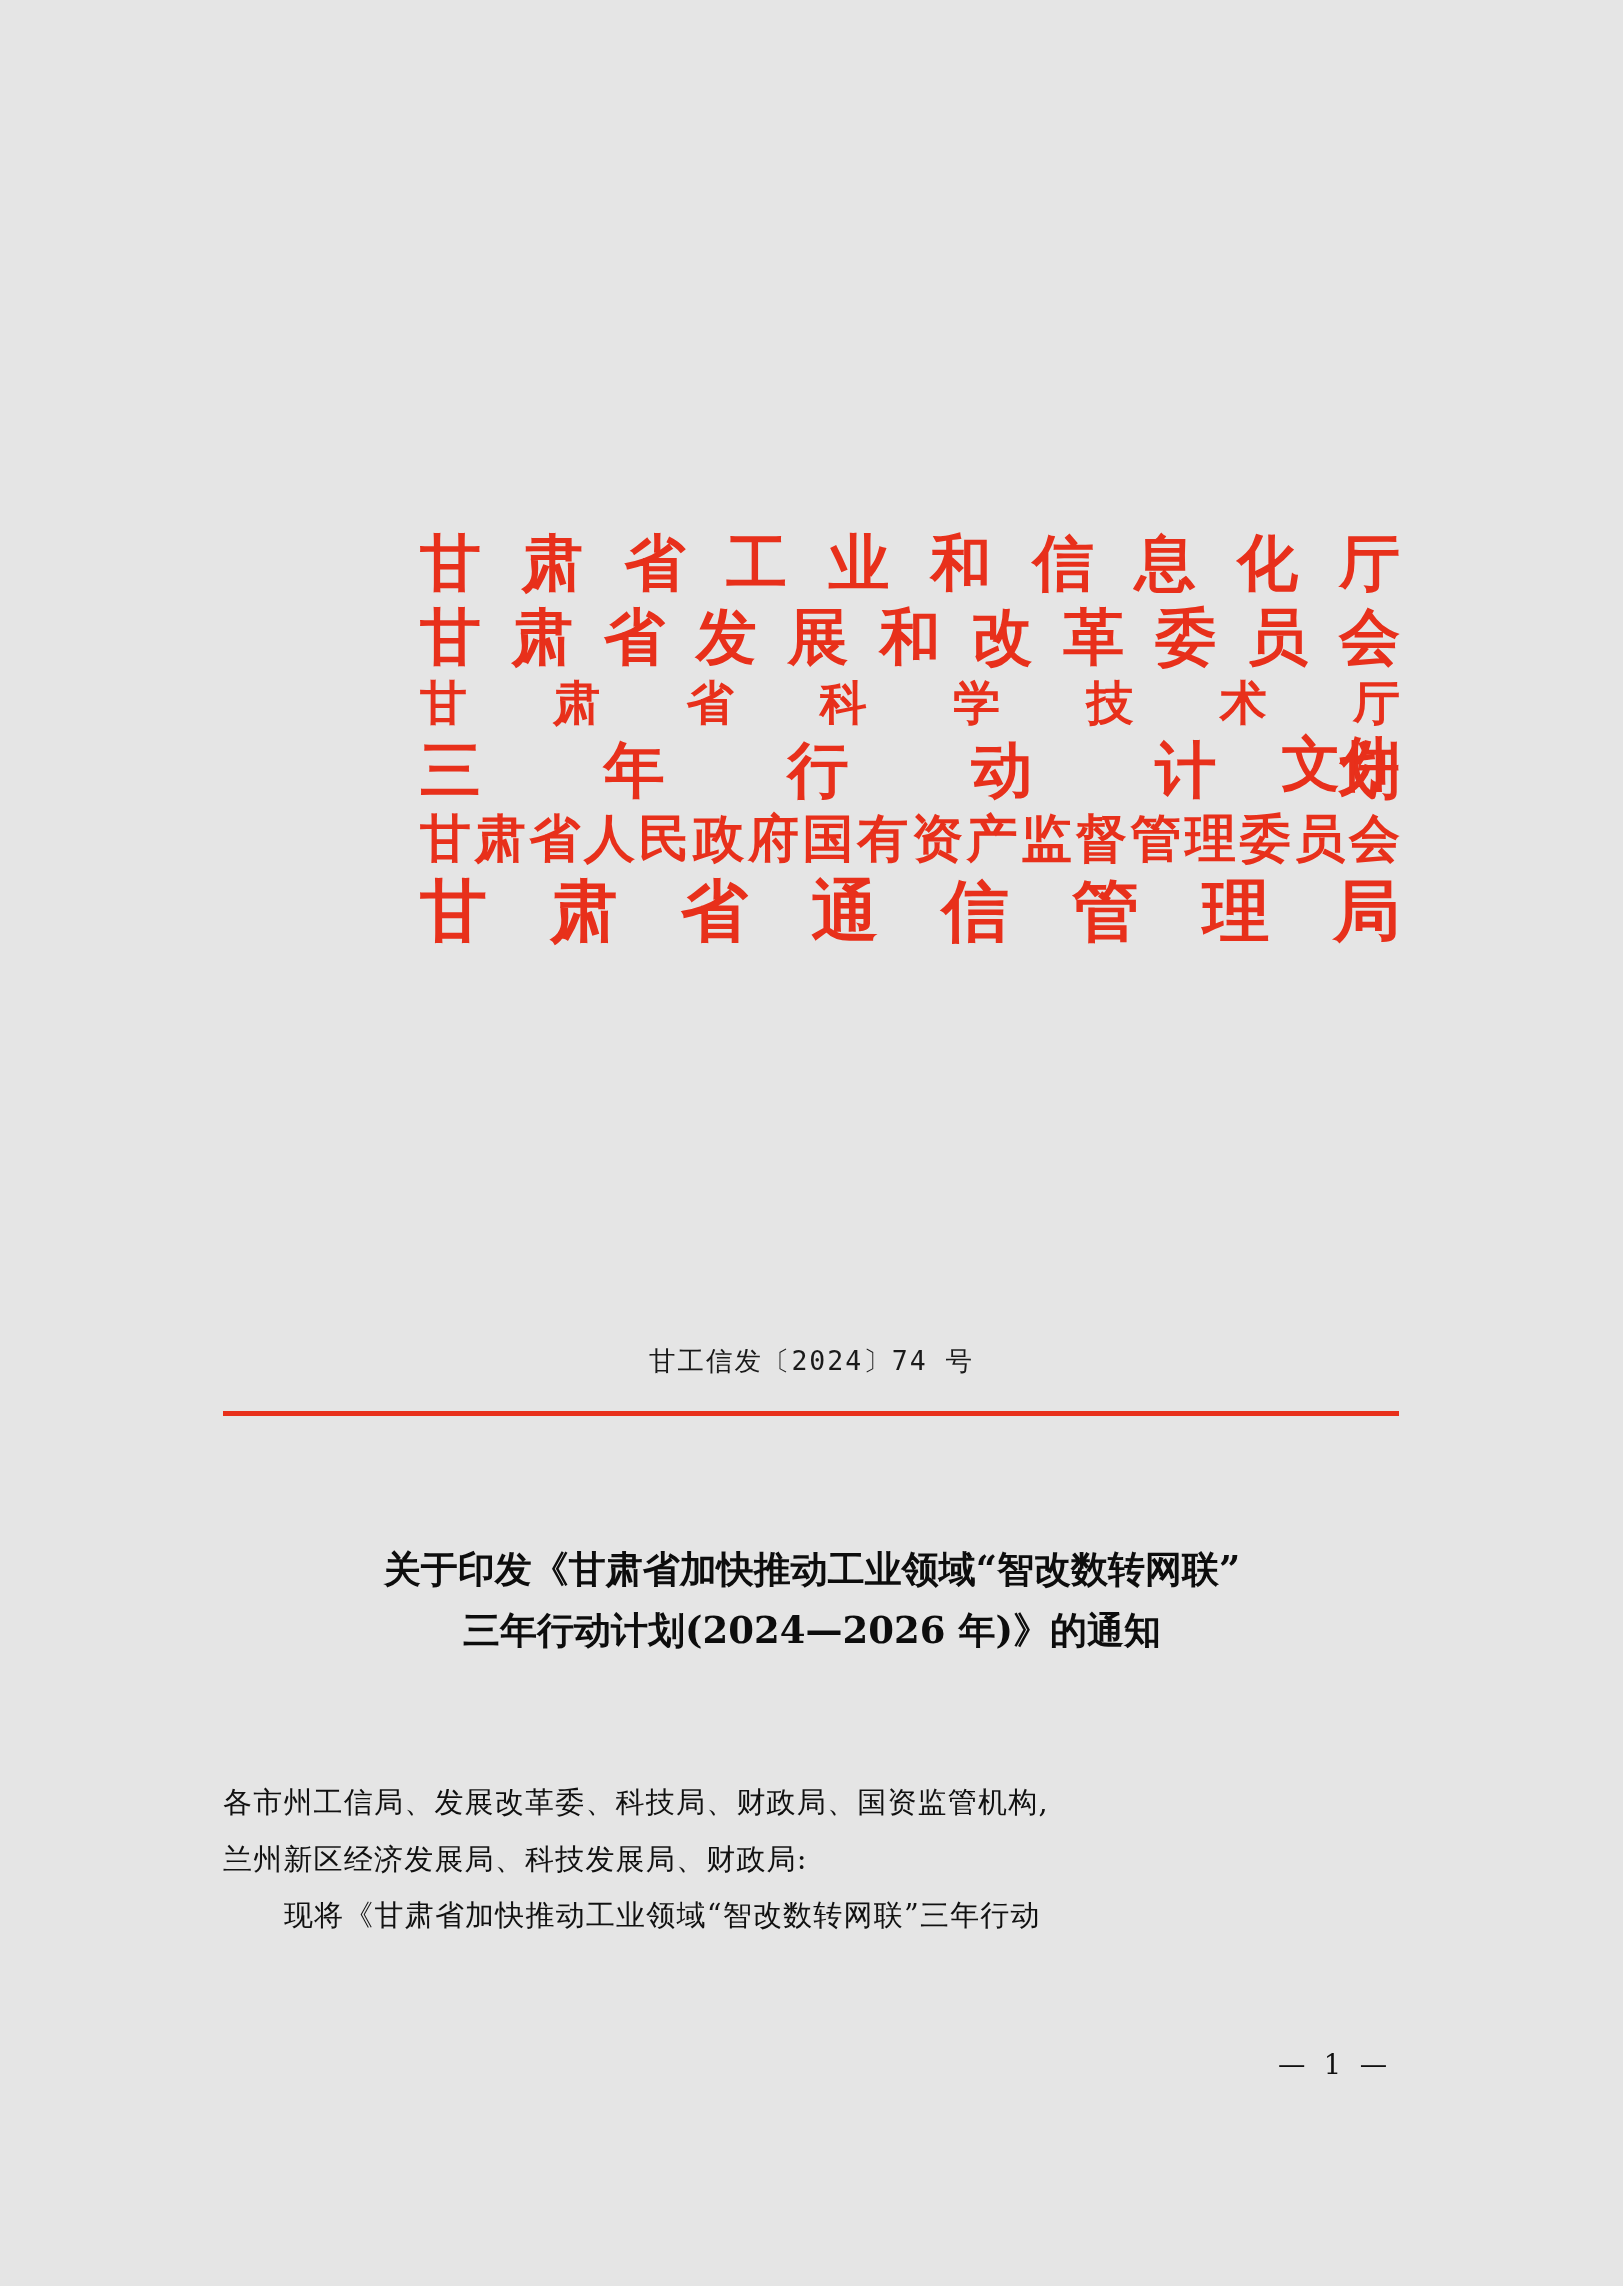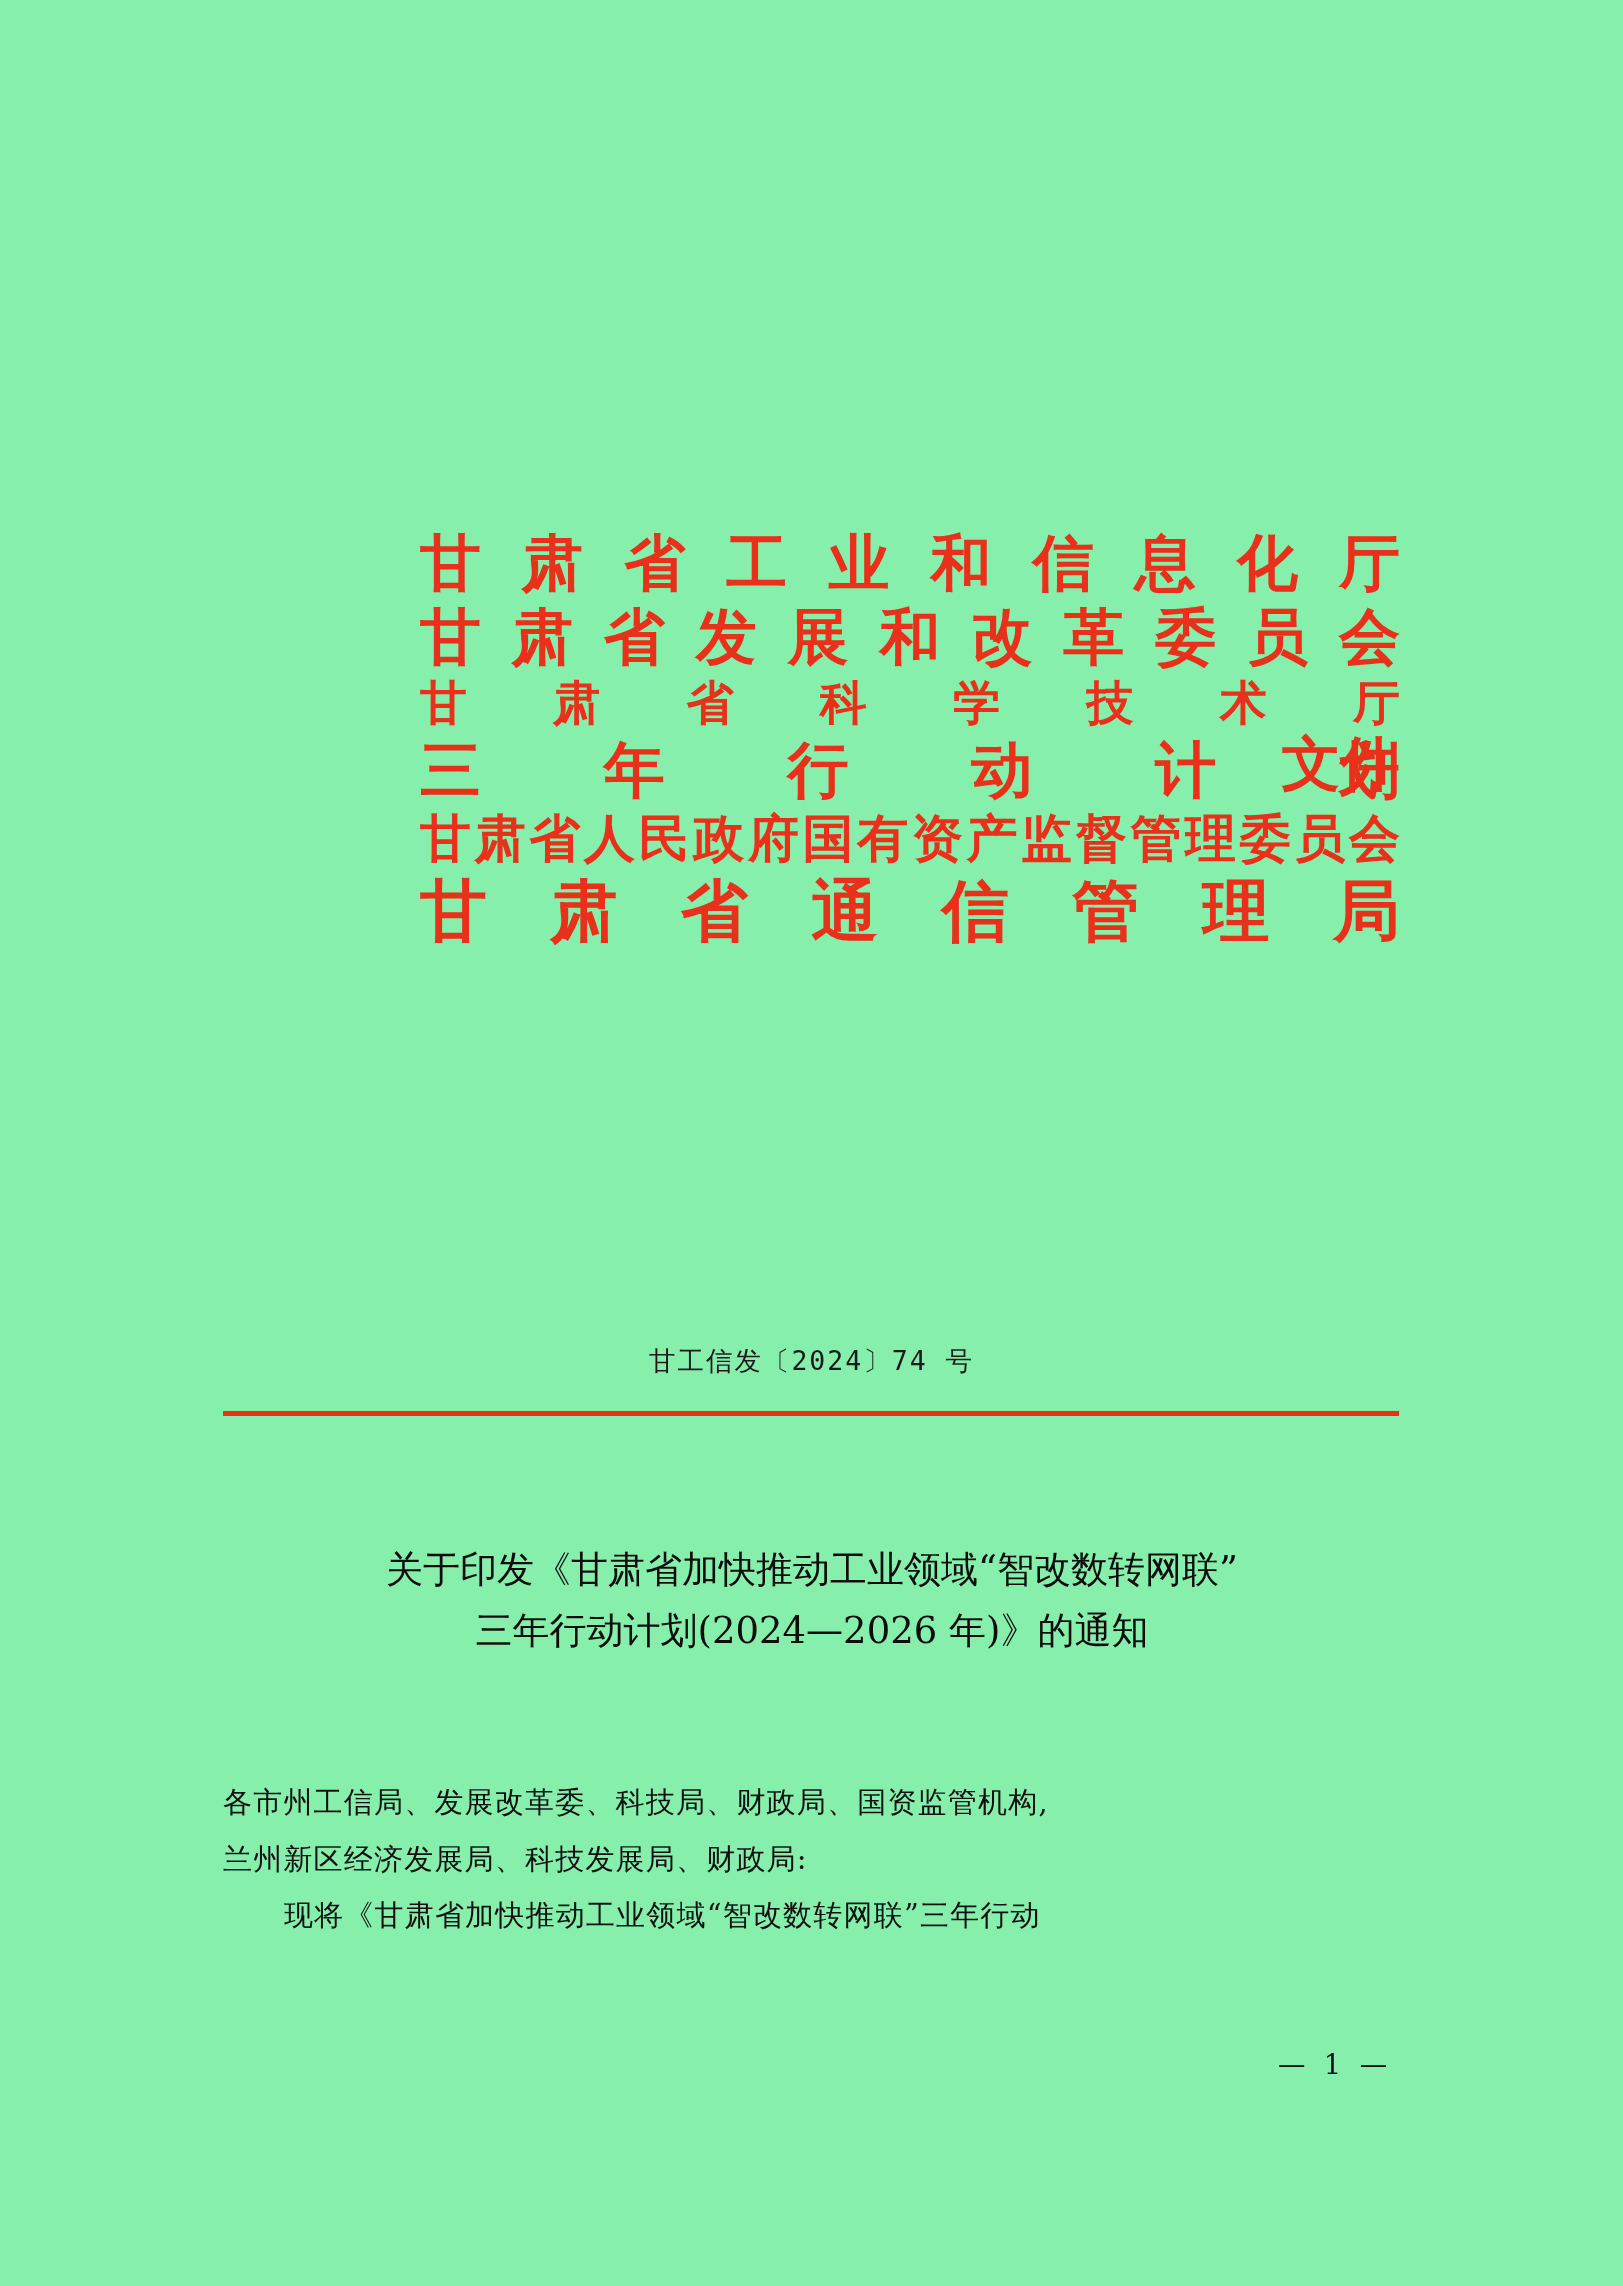--- a/index.html
+++ b/index.html
@@ -11,21 +11,21 @@
     width: 1623px;
     height: 2287px;
     position: relative;
     font-family: "Liberation Serif", serif;
     overflow: hidden;
   }
 
   .page {
     position: absolute;
     inset: 0;
-    background: #86efac;
+    background: #e5e5e5;
   }
 
   
   .masthead {
     position: absolute;
     left: 0;
     right: 0;
     top: 529px;
     display: flex;
     flex-direction: column;
@@ -93,21 +93,21 @@
 
   
   .title {
     position: absolute;
     left: 216px;
     width: 1192px;
     top: 1539px;
     text-align: center;
     color: #0d0d0d;
     font-family: "DejaVu Serif", "Liberation Serif", serif;
-    font-weight: normal;
+    font-weight: bold;
     font-size: 37px;
     line-height: 1.65;
   }
   .title .tl { display: block; }
 
   
   .body-text {
     position: absolute;
     left: 223px;
     width: 1181px;

